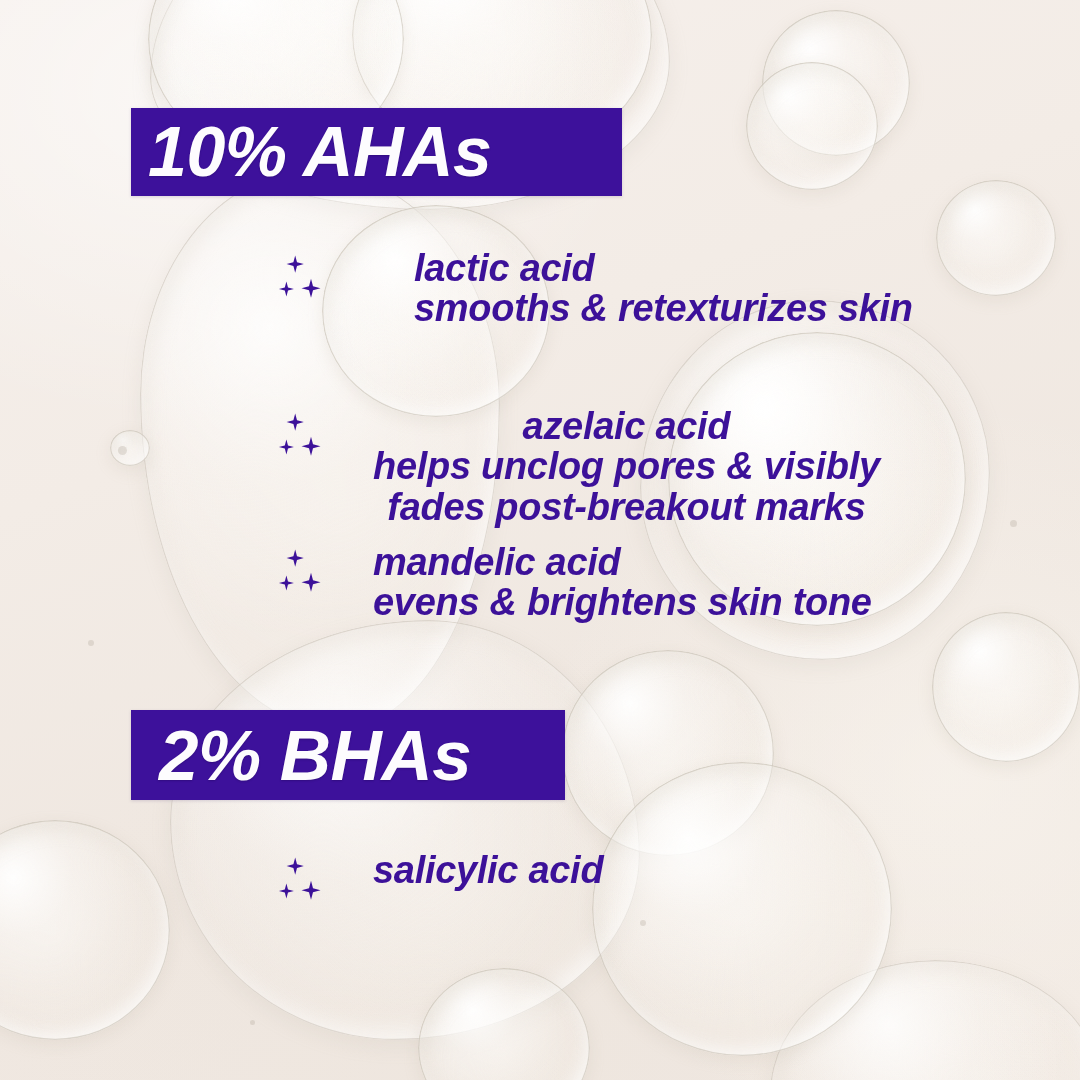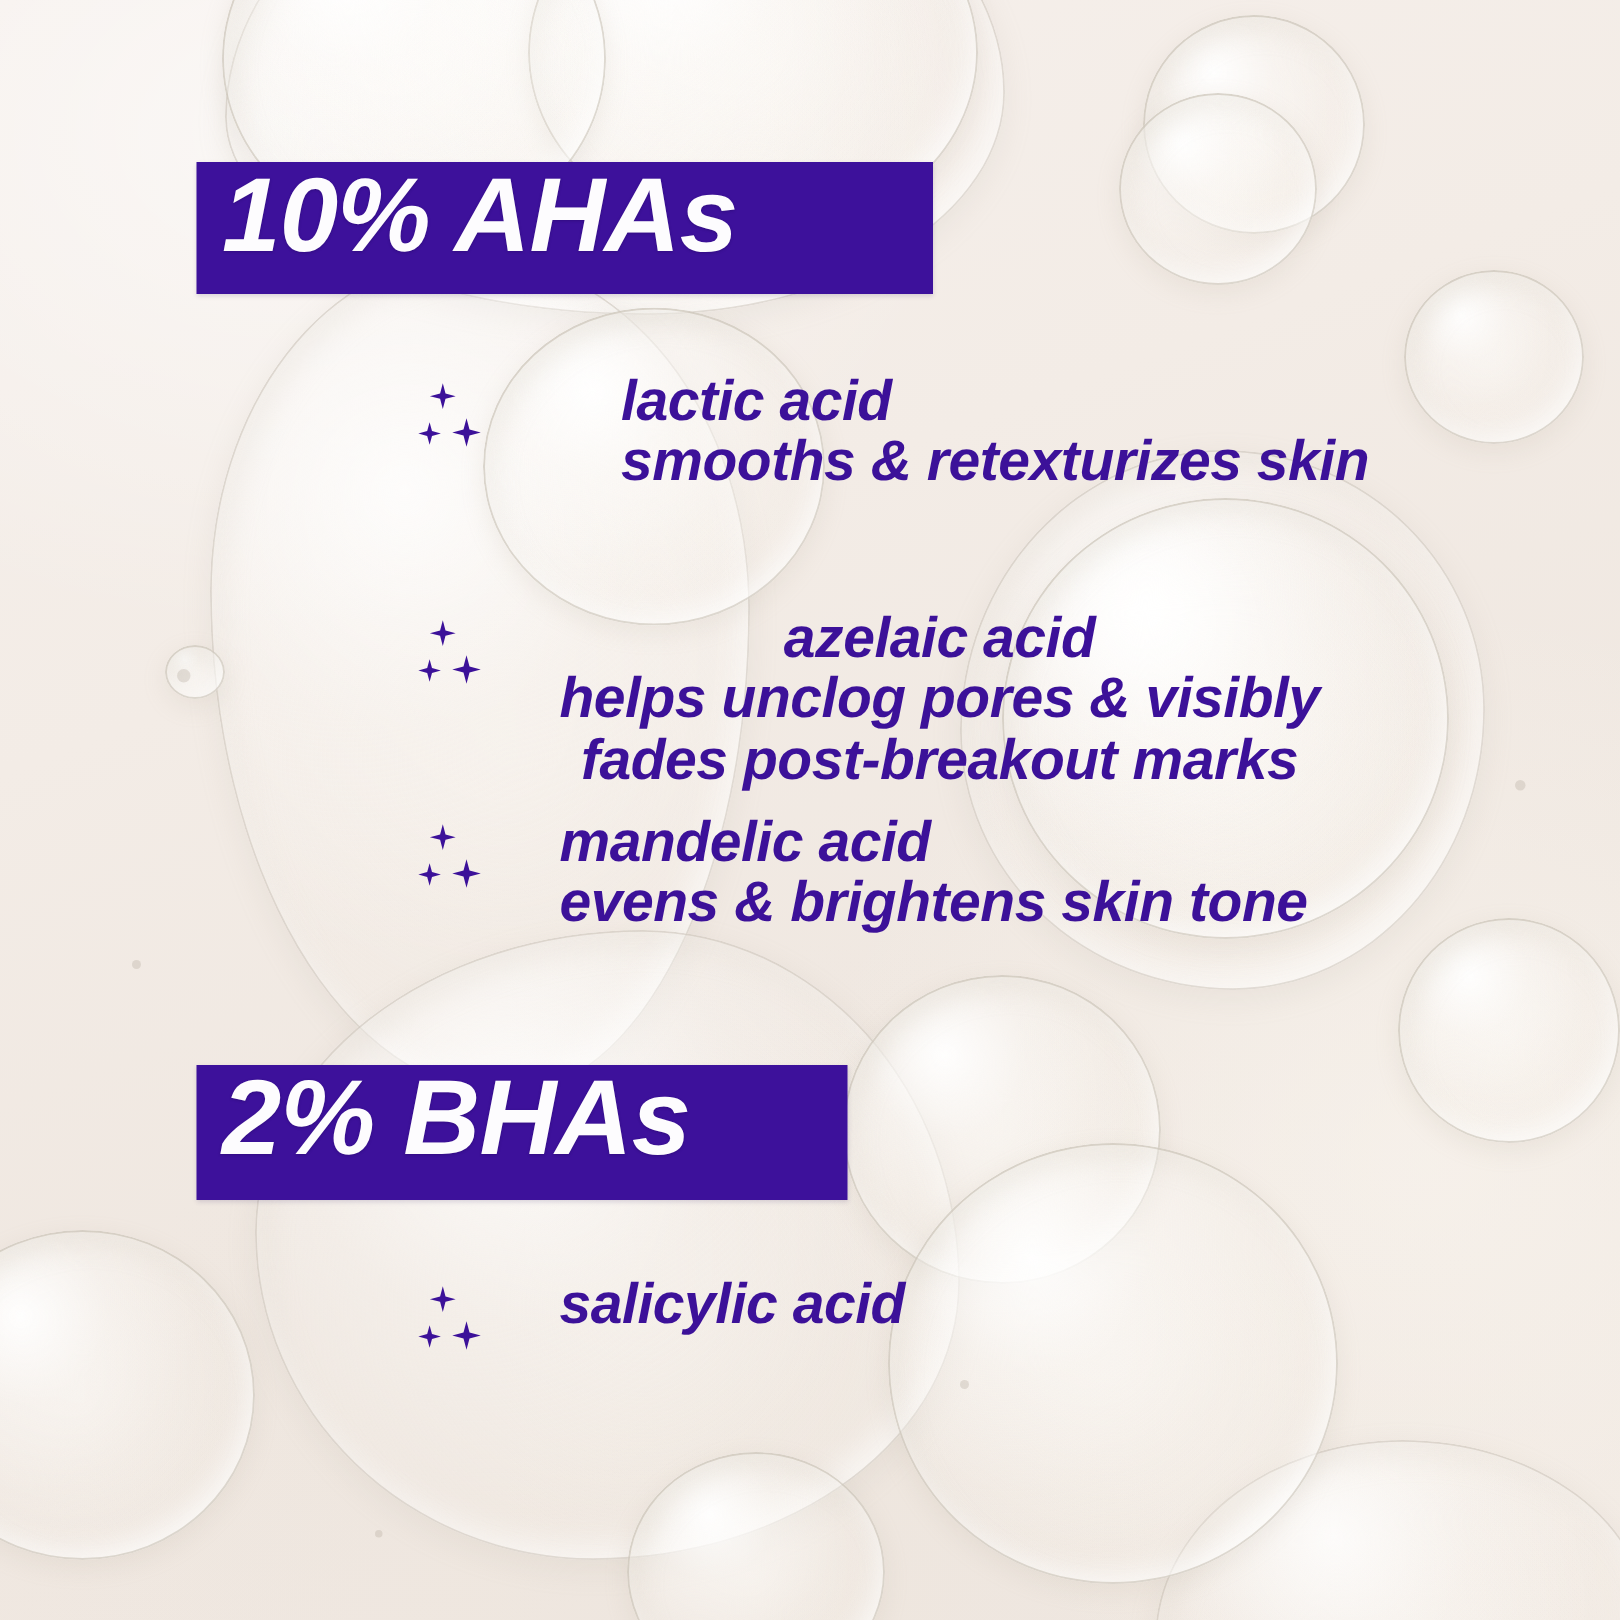--- a/index.html
+++ b/index.html
@@ -38,33 +38,33 @@
     box-shadow:
       inset 0 0 0 1.2px rgba(188,178,164,.40),
       inset -6px -9px 20px rgba(255,255,255,.62),
       inset 7px 9px 20px rgba(203,193,178,.20),
       0 6px 20px rgba(180,170,155,.14);
   }
   .speck{position:absolute;border-radius:50%;background:rgba(176,166,152,.30);}
 
   
   .hl{
-    position:absolute;display:flex;align-items:flex-start;
+    position:absolute;display:flex;align-items:center;
     background:#3d119b;
     box-shadow:0 1px 3px rgba(90,70,120,.20);
   }
   .hl span{
     color:#fdfcfe;font-style:italic;font-weight:bold;
     letter-spacing:-.5px;white-space:nowrap;line-height:1;
     text-shadow:0 1px 2px rgba(20,0,60,.28);
   }
   #h-aha{left:131px;top:108px;width:491px;height:88px;}
   #h-aha span{font-size:70px;padding-left:17px;}
   #h-bha{left:131px;top:710px;width:434px;height:90px;}
-  #h-bha span{font-size:71px;padding-left:17px;}
+  #h-bha span{font-size:71px;padding-left:28px;}
 
   
   .item{position:absolute;display:flex;align-items:flex-start;}
   .spark{position:relative;width:52px;height:52px;flex:none;margin-top:6px;}
   .spark svg{display:block;width:52px;height:52px;}
   .lines{margin-left:43px;}
   .ln{
     color:#3c1199;font-style:italic;font-weight:bold;
     font-size:38px;line-height:1.06;white-space:nowrap;
     letter-spacing:-.3px;

